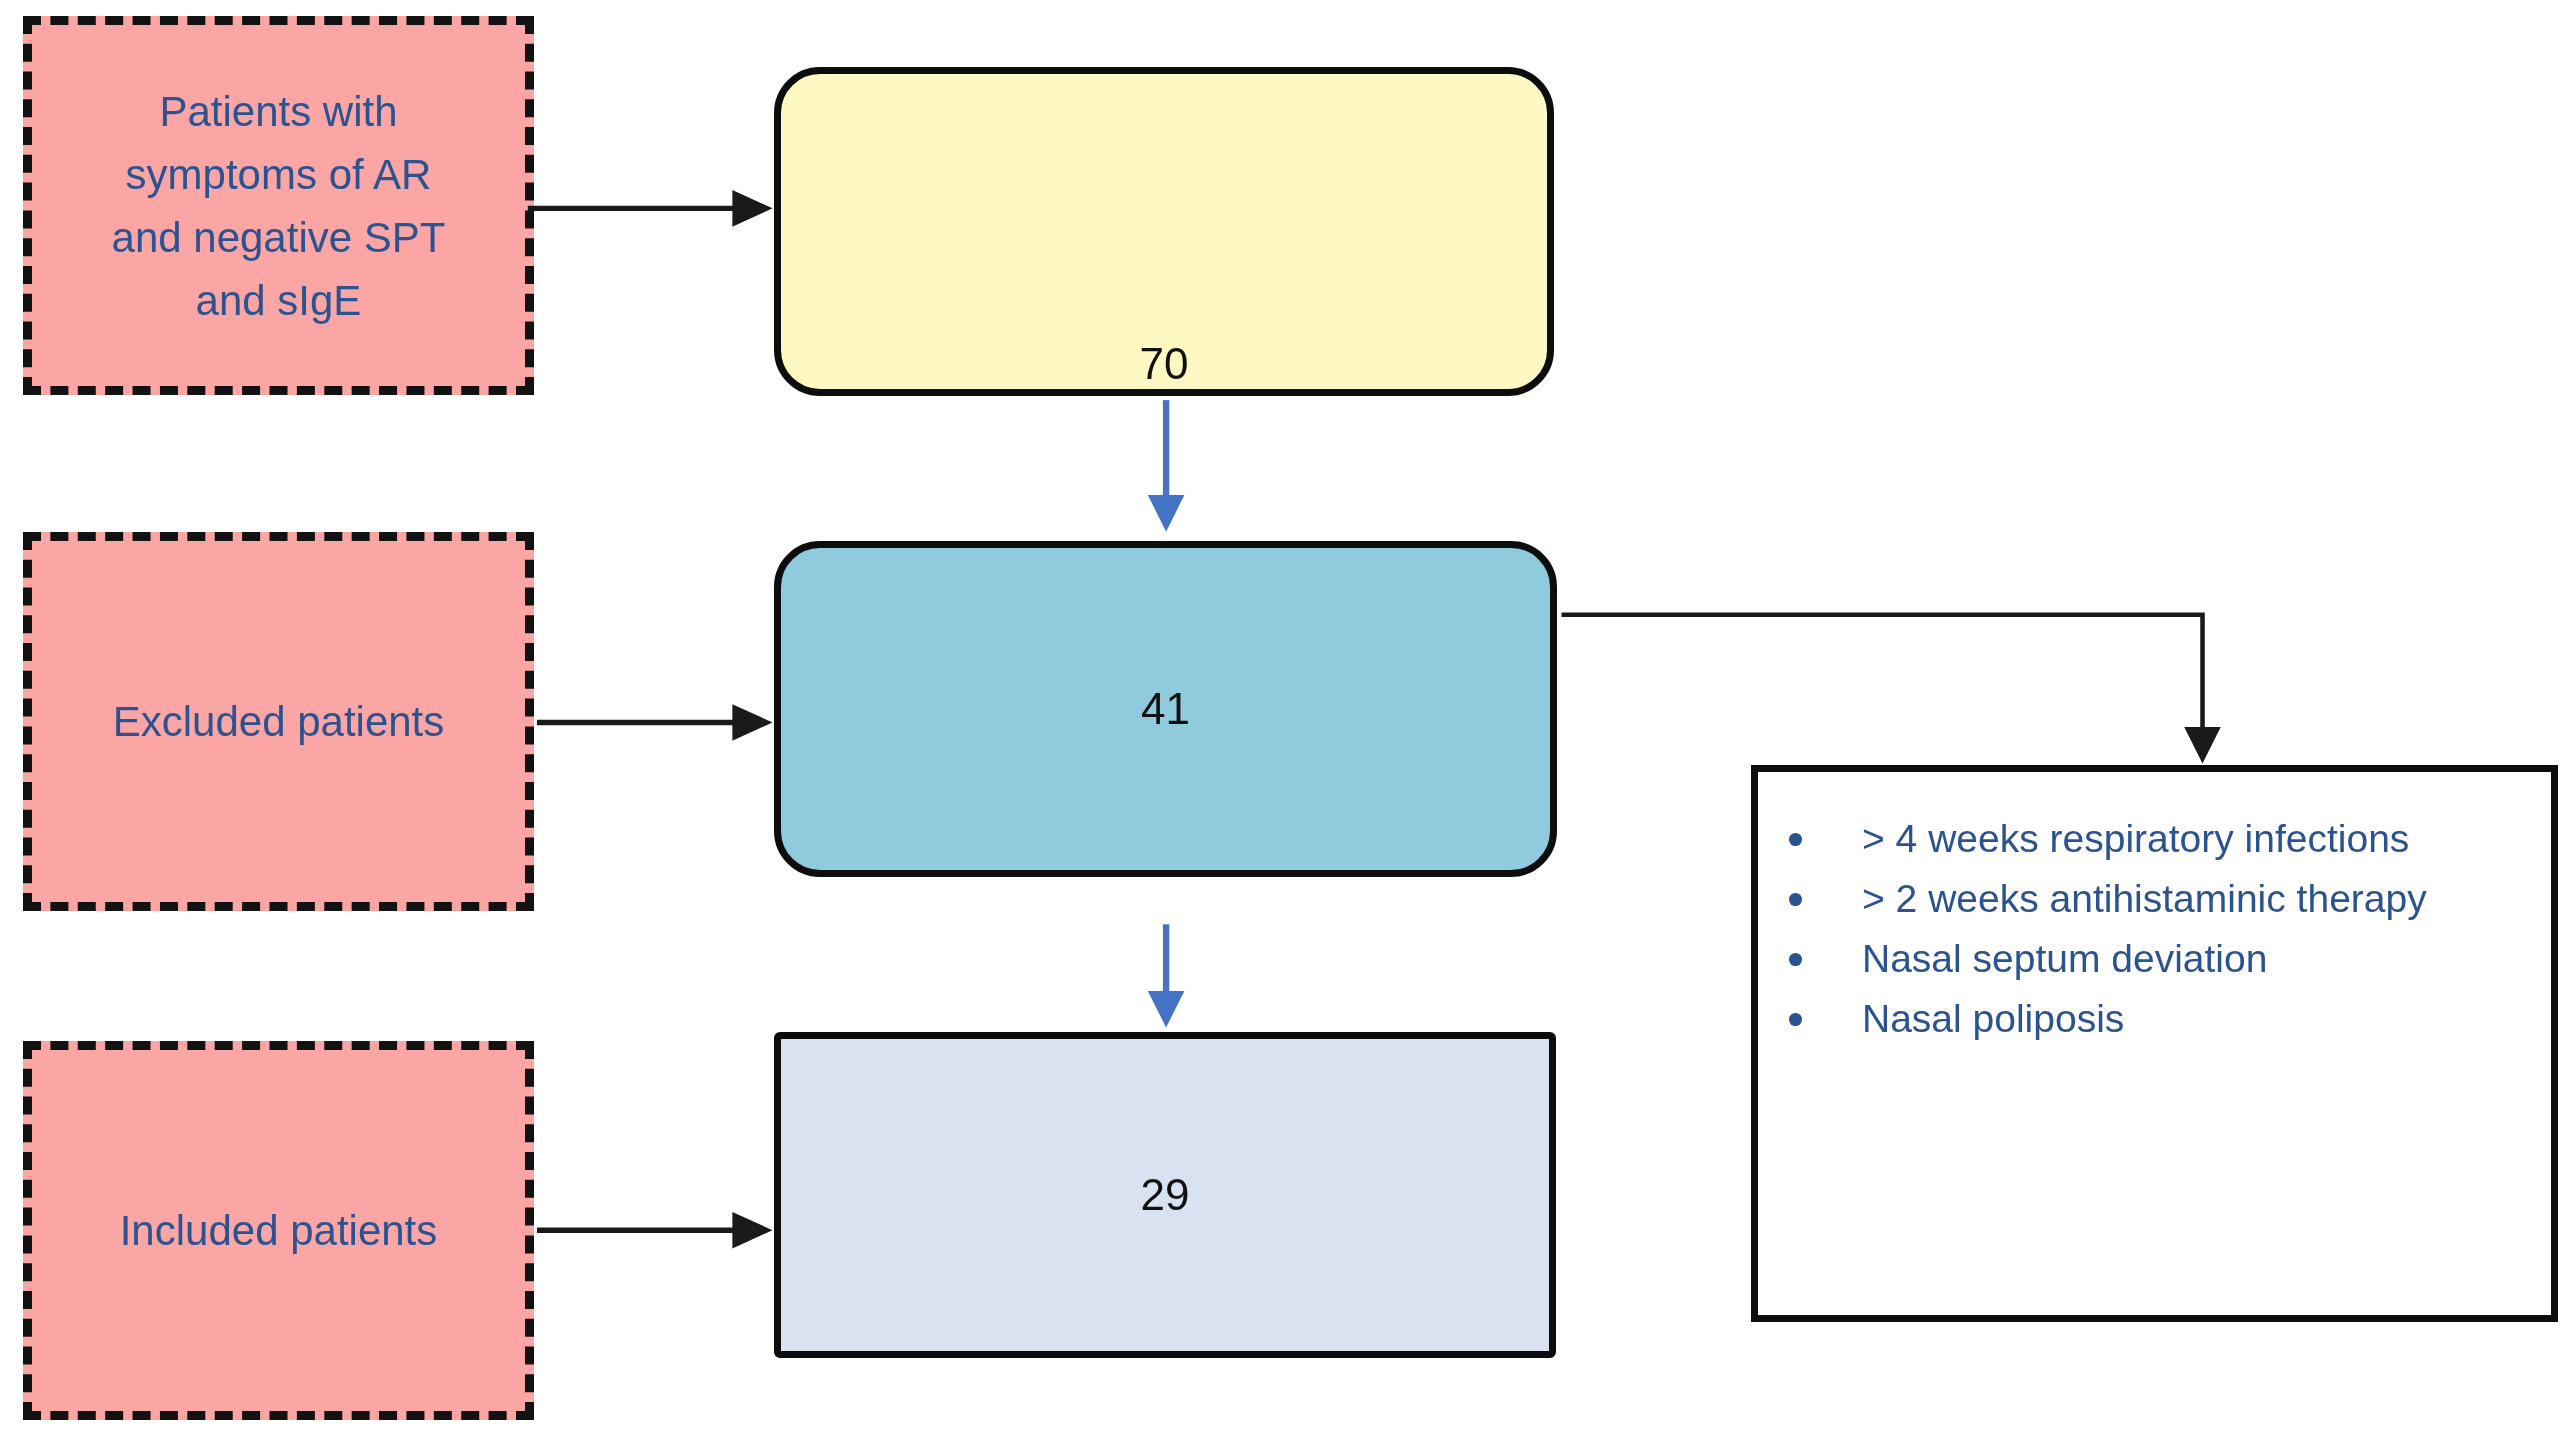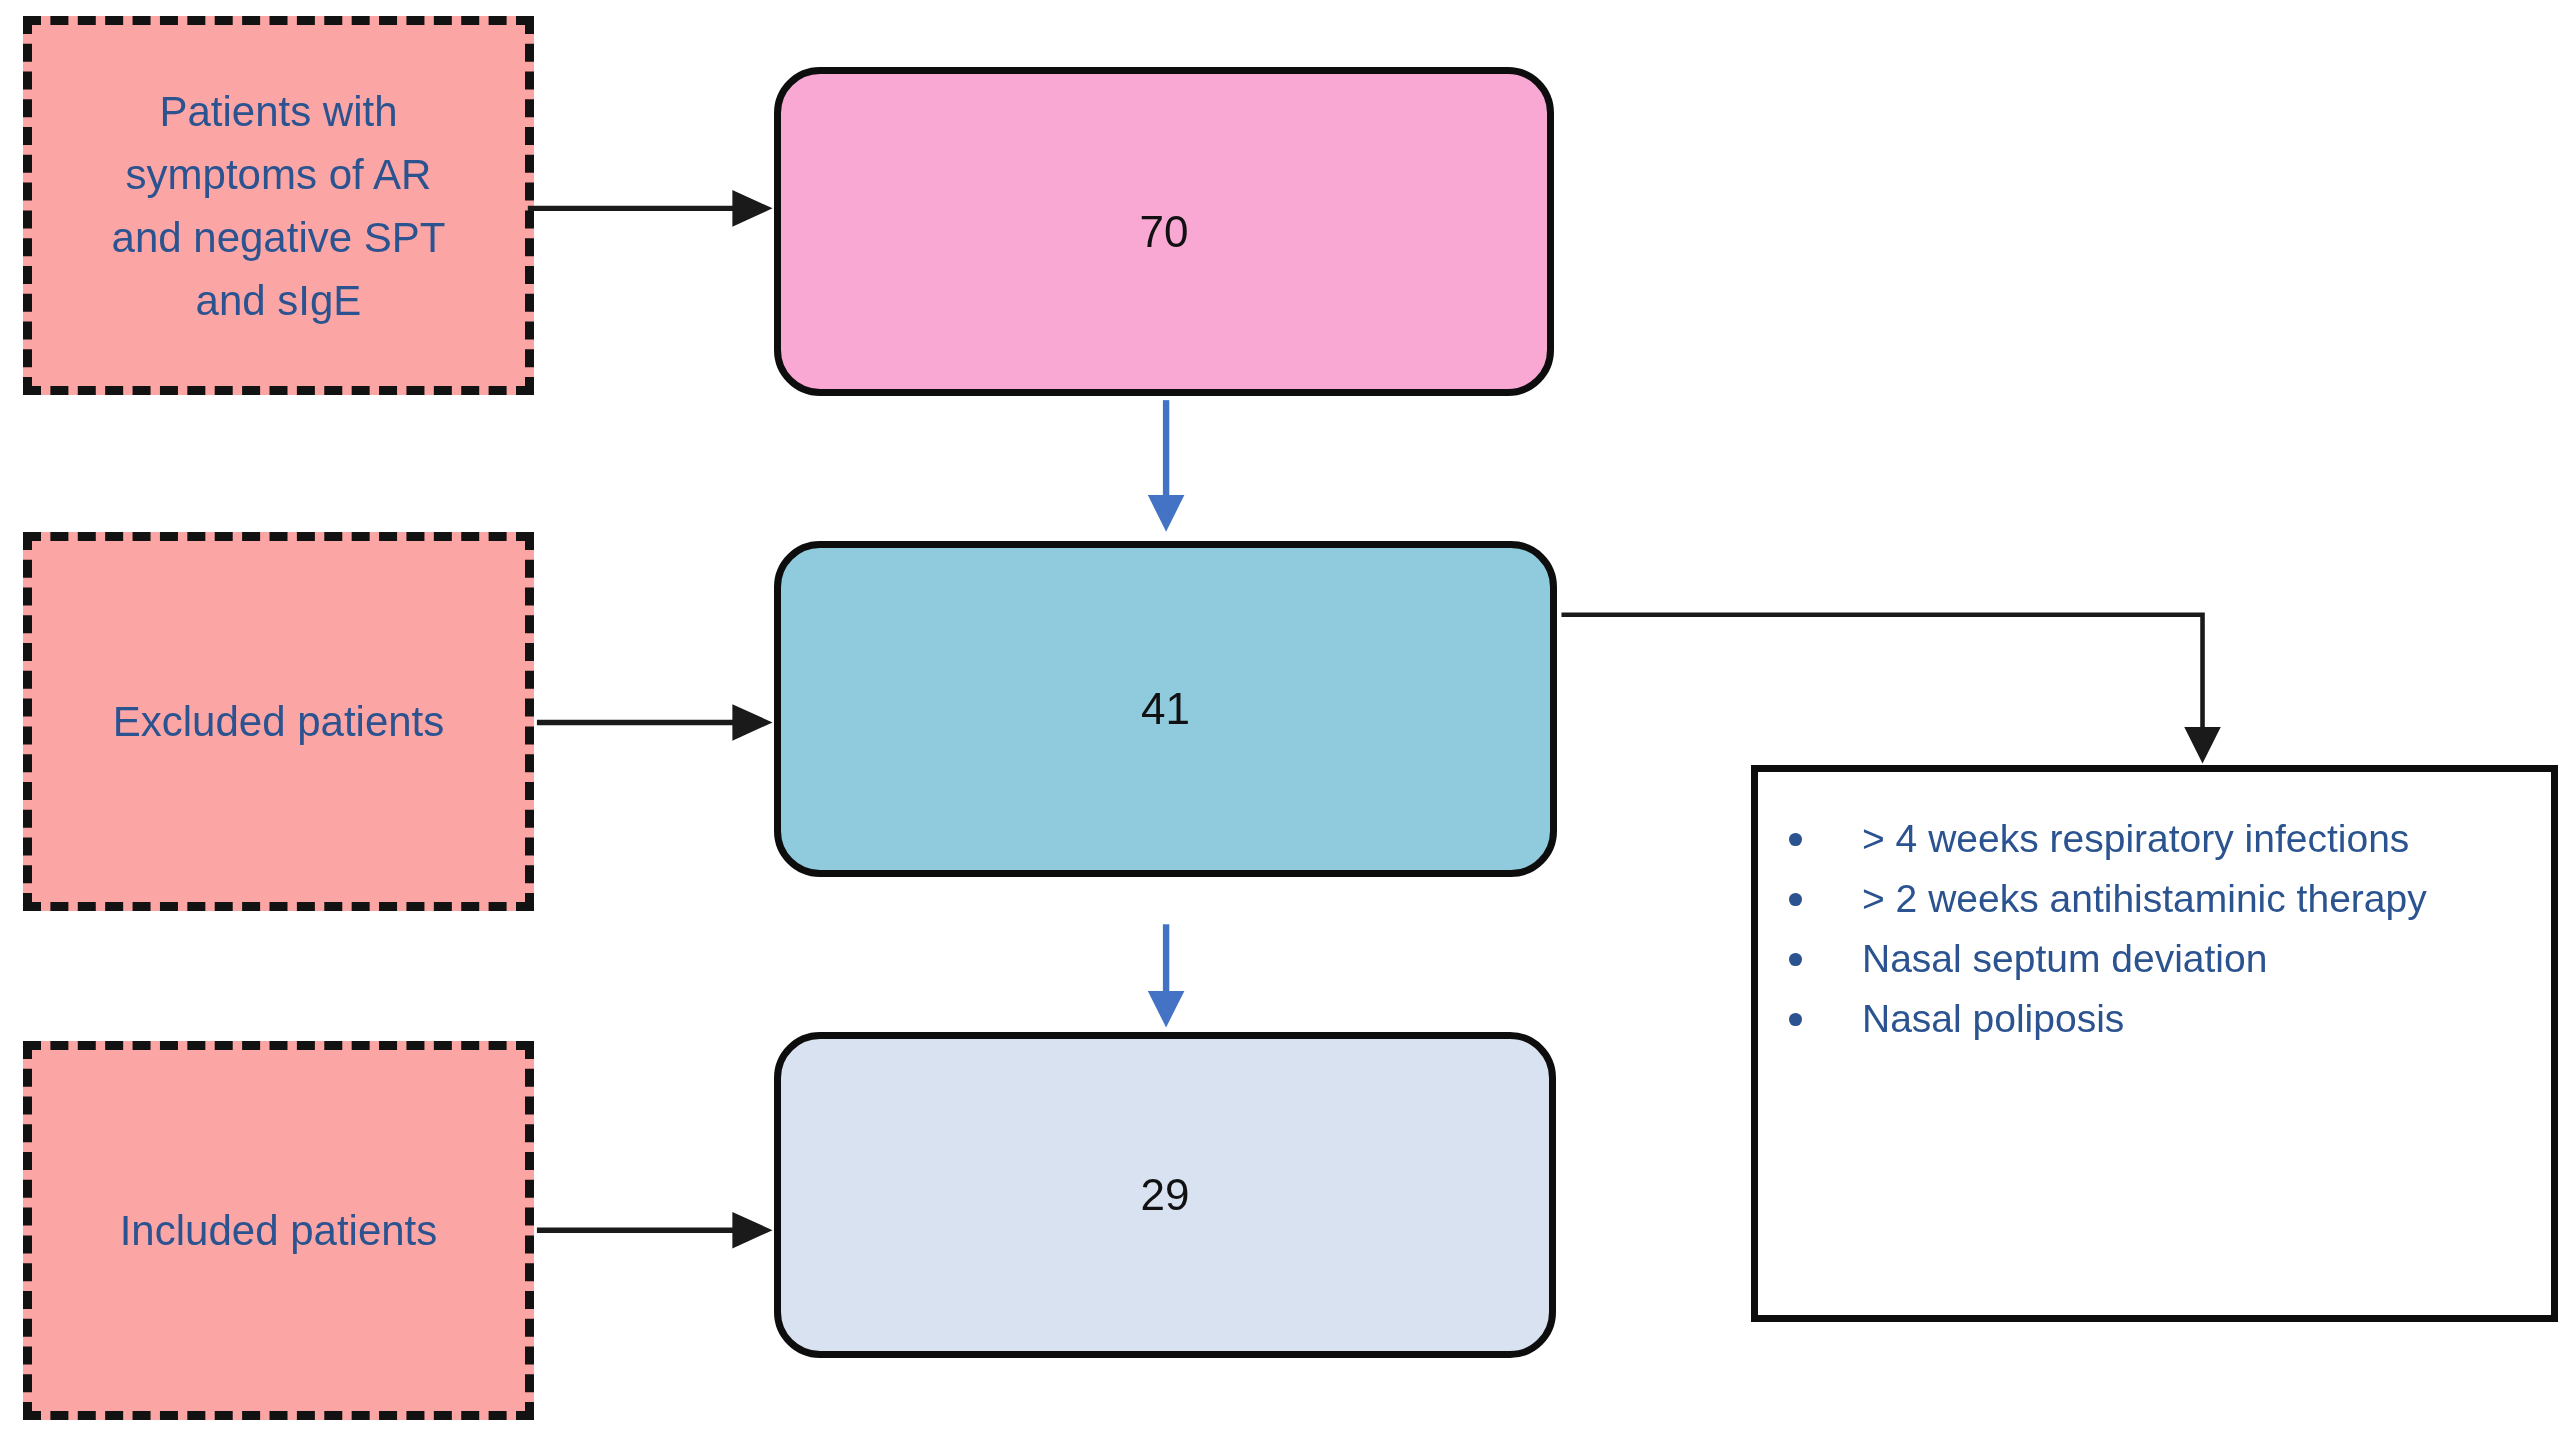--- a/index.html
+++ b/index.html
@@ -101,29 +101,29 @@
   </div>
 
   <div class="dashed-box" id="dashed-included">
     <span class="label" style="color: rgb(42, 83, 144);">Included patients</span>
   </div>
 
   <div class="dashed-box" id="dashed-excluded">
     <span class="label" style="color: rgb(42, 83, 144);">Excluded patients</span>
   </div>
 
-  <div class="count-box" id="box-total" style="background-color: #f9a8d4;">
+  <div class="count-box" id="box-total" style="background-color: #fef9c3; align-items: flex-end;">
     <span class="count">70</span>
   </div>
 
   <div class="count-box" id="box-excluded" style="background-color: rgb(143, 203, 220);">
     <span class="count">41</span>
   </div>
 
-  <div class="count-box" id="box-included" style="background-color: rgb(217, 226, 241);">
+  <div class="count-box" id="box-included" style="background-color: rgb(217, 226, 241); border-radius: 6px;">
     <span class="count">29</span>
   </div>
 
   <div id="criteria-box">
     <ul>
       <li>&gt; 4 weeks respiratory infections</li>
       <li>&gt; 2 weeks antihistaminic therapy</li>
       <li>Nasal septum deviation</li>
       <li>Nasal poliposis</li>
     </ul>

